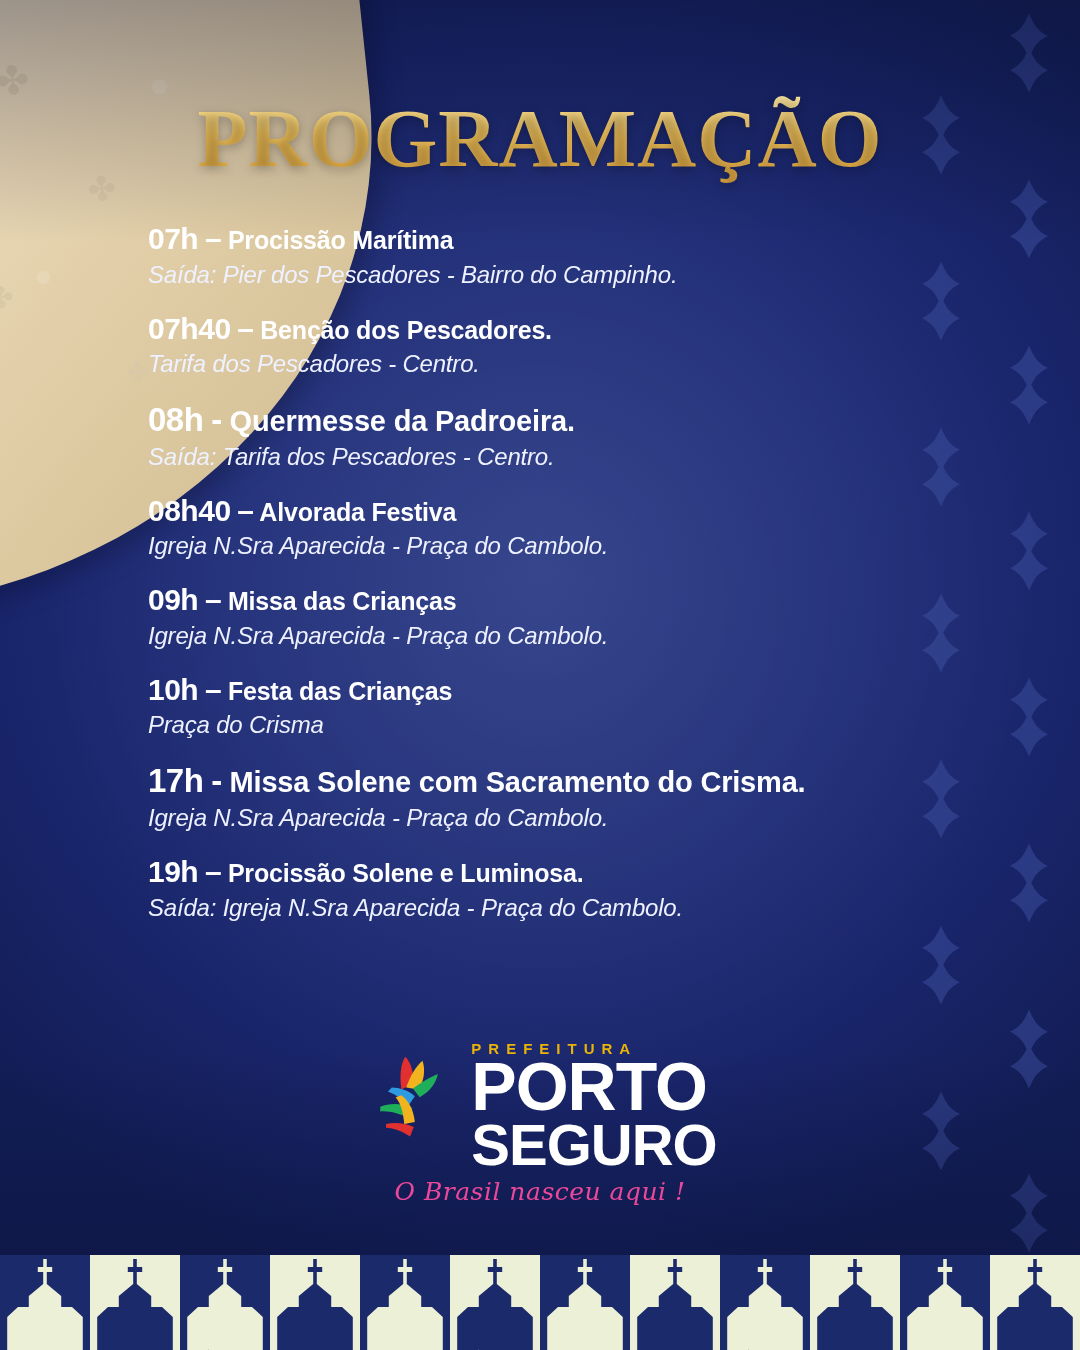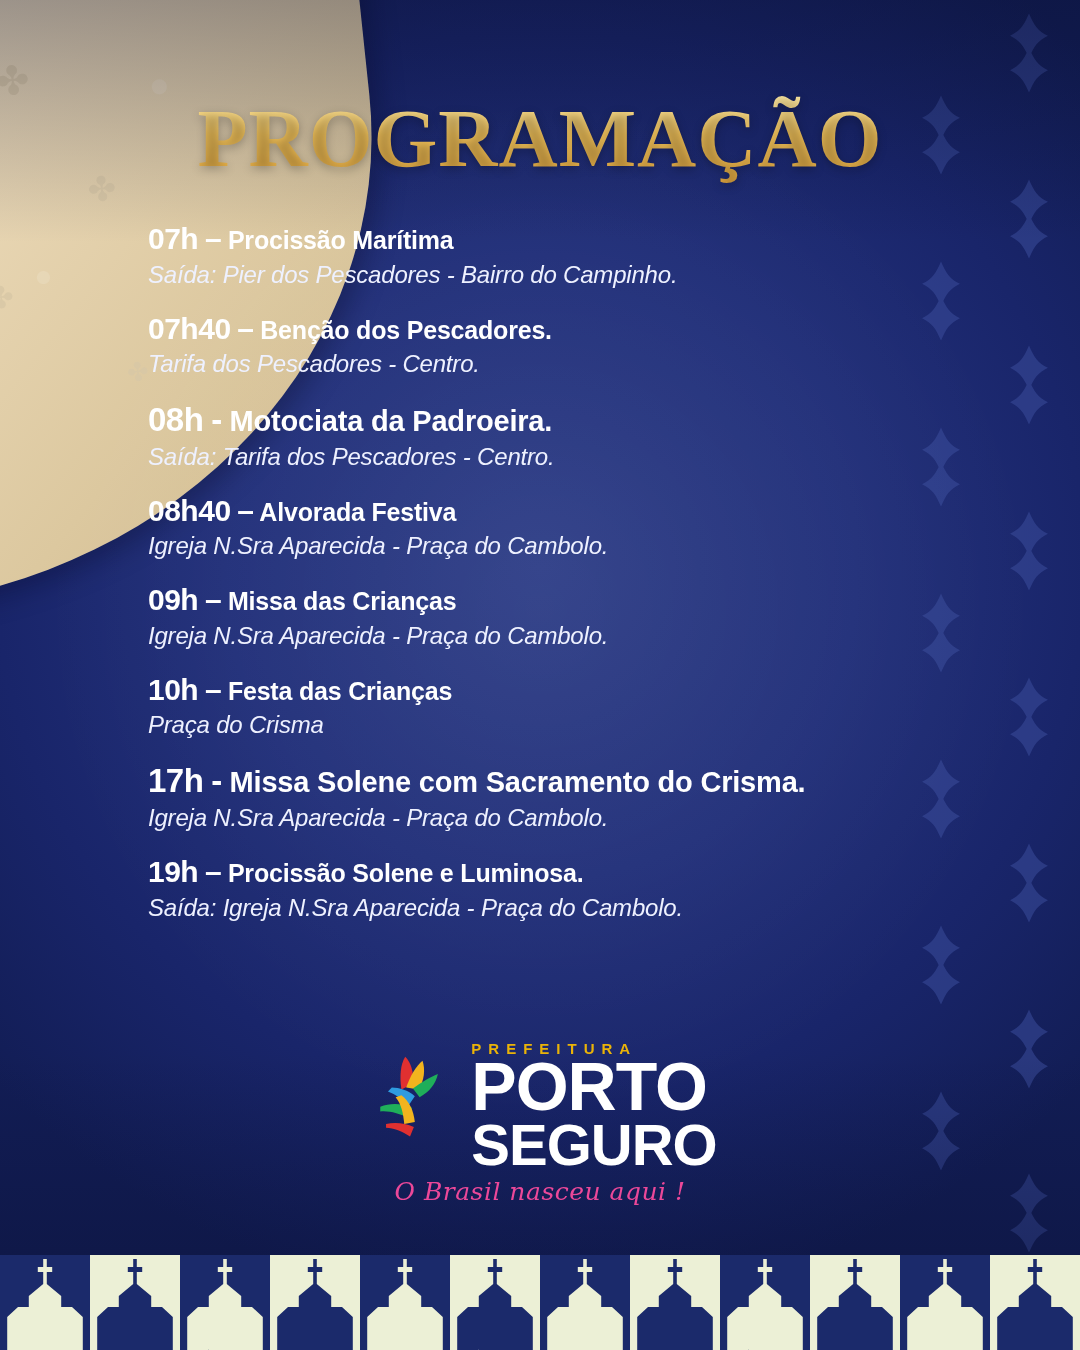--- a/index.html
+++ b/index.html
@@ -317,21 +317,21 @@
         <span class="time">–</span>
         <span>Benção dos Pescadores.</span>
       </div>
       <div class="item-sub">Tarifa dos Pescadores - Centro.</div>
     </div>
 
     <div class="item">
       <div class="item-head big">
         <span class="time">08h</span>
         <span class="time">-</span>
-        <span>Motociata da Padroeira.</span>
+        <span>Quermesse da Padroeira.</span>
       </div>
       <div class="item-sub">Saída: Tarifa dos Pescadores - Centro.</div>
     </div>
 
     <div class="item">
       <div class="item-head">
         <span class="time">08h40</span>
         <span class="time">–</span>
         <span>Alvorada Festiva</span>
       </div>

